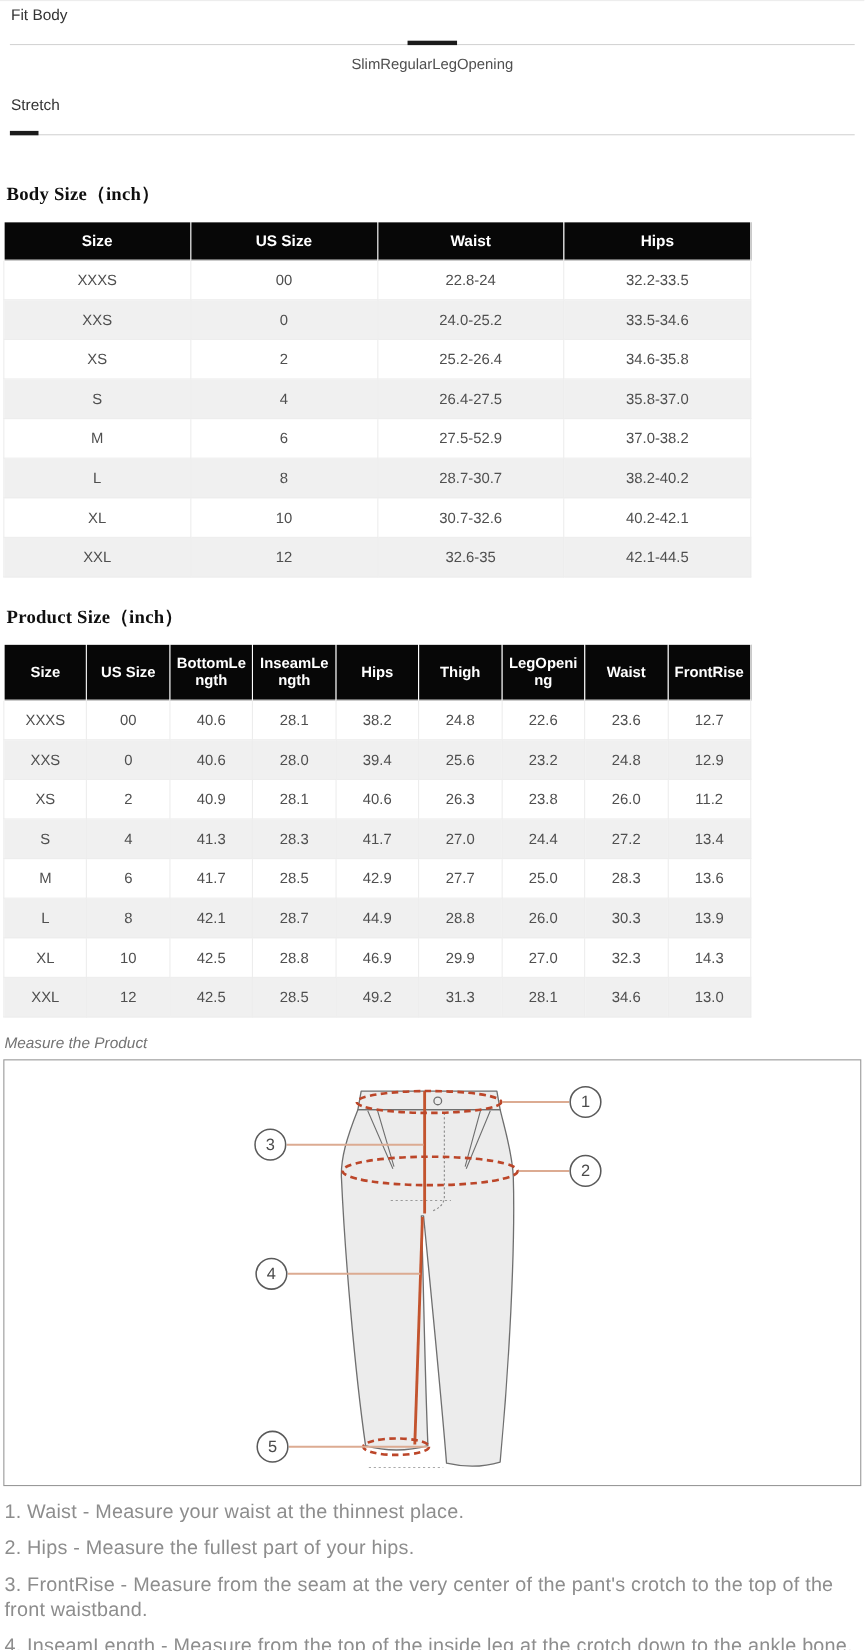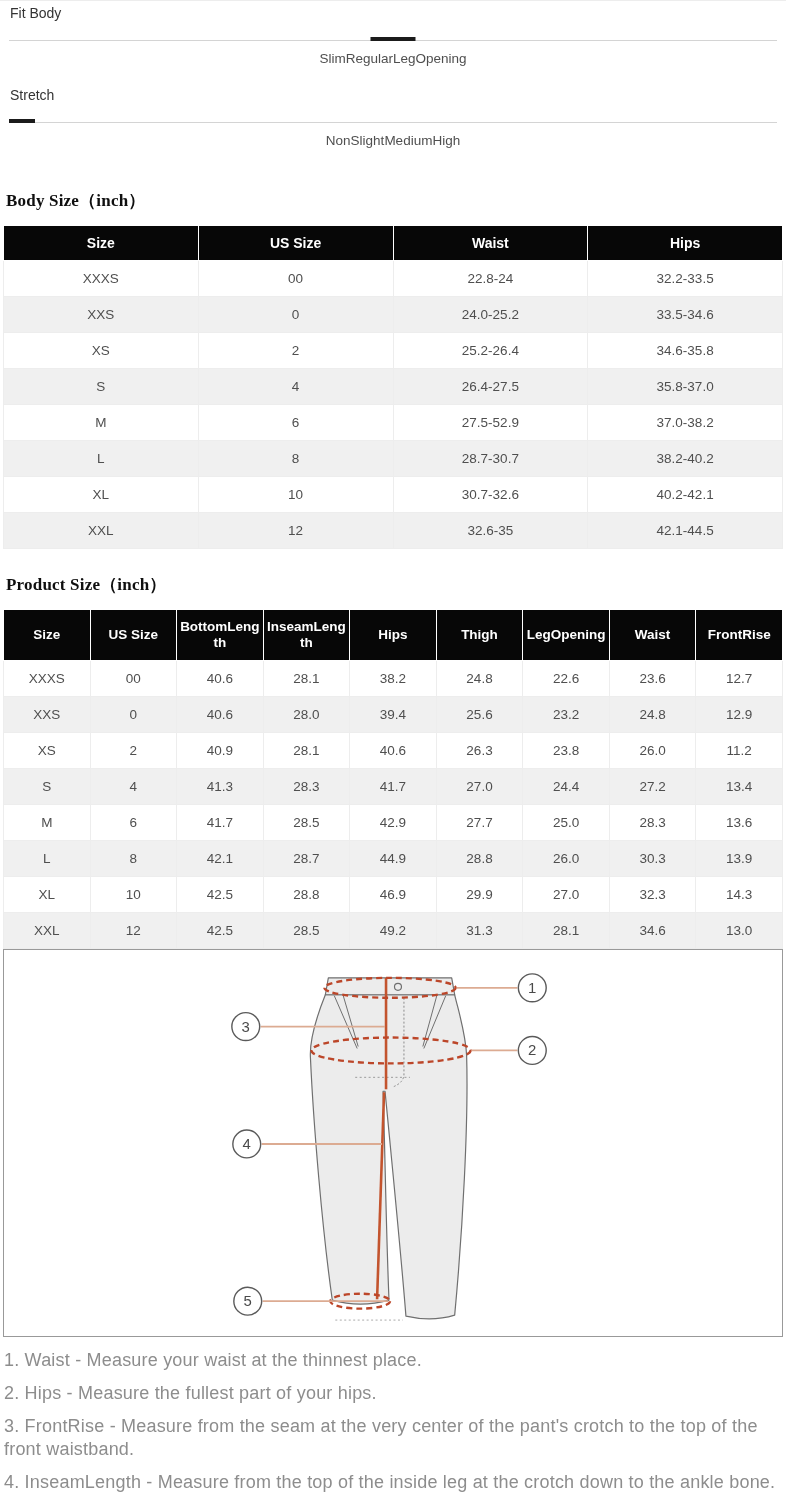--- a/index.html
+++ b/index.html
@@ -16,21 +16,21 @@
   .marker { position:absolute; top:0; width:45px; height:4px; background:#1b1b1b; }
   .slider-group[data-slider="1"] .marker { width:26px; }
   .ticks { display:flex; justify-content:center; font-size:13.5px; color:#4f4f4f; margin-top:9px; }
 
   
   .section-title { font-size:17px; font-weight:bold; color:#0f0f0f; margin:0 0 13px 6px; letter-spacing:.2px;font-family:Liberation Serif, serif; }
   .section-title.first { margin-top:41px; }
   .section-title.second { margin-top:24px; }
 
   
-  table.sizetable { width:780px; margin:0 3px; border-collapse:collapse; border:1px solid #5a5a5a; table-layout:fixed; }
+  table.sizetable { width:680px; margin:0 3px; border-collapse:collapse; border:1px solid #5a5a5a; table-layout:fixed; }
   table.sizetable th { background:#070707; color:#fff; font-weight:700; font-size:14px; height:35px;
                        border:1.5px solid #fff; text-align:center; vertical-align:middle; }
   table.sizetable td { font-size:13.5px; color:#4f4f4f; text-align:center; vertical-align:middle;
                        height:36px; border:1px solid #ededed; }
   table.sizetable tbody tr:nth-child(even) { background:#f0f0f0; }
   table.product th { height:51px; font-size:13.5px; word-break:break-all; line-height:1.2; padding:0 3px; }
 
   
   .measure-caption { font-style:italic; color:#737373; font-size:14px; margin:15px 0 7px 4px; }
   .diagram-box { margin:0 3px; border:1px solid #999; height:388px; }
@@ -58,26 +58,20 @@
           <span>Regular</span>
           <span>LegOpening</span>
         </div>
     </div>
     <div class="slider-group" data-slider="1">
       <div class="slider-label">Stretch</div>
       <div class="track-wrap">
         <div class="track"></div>
         <div class="marker" style="left: 0%; transform: translateX(0%);"></div>
       </div>
-      <div class="ticks">
-          <span>Non</span>
-          <span>Slight</span>
-          <span>Medium</span>
-          <span>High</span>
-        </div>
     </div>
   </div>
 
   <h2 class="section-title first">Body Size（inch）</h2>
   <table class="sizetable">
     <thead>
         <tr>
           <th>Size</th>
           <th>US Size</th>
           <th>Waist</th>
@@ -236,20 +230,21 @@
           <td>28.5</td>
           <td>49.2</td>
           <td>31.3</td>
           <td>28.1</td>
           <td>34.6</td>
           <td>13.0</td>
         </tr>
       </tbody>
   </table>
 
+  <div class="measure-caption">Measure the Product</div>
   <div class="diagram-box">
     <svg width="778" height="386" viewBox="0 0 780 388">
 
       <g fill="#ececec" stroke="#6f6f6f" stroke-width="1.2" stroke-linejoin="round">
         <path d="M 322,45
                  C 312,70 306,90 307,108
                  C 310,175 319,282 329,352
                  Q 357,360 386,352
                  C 383,282 382,200 380,142
                  L 382,142

